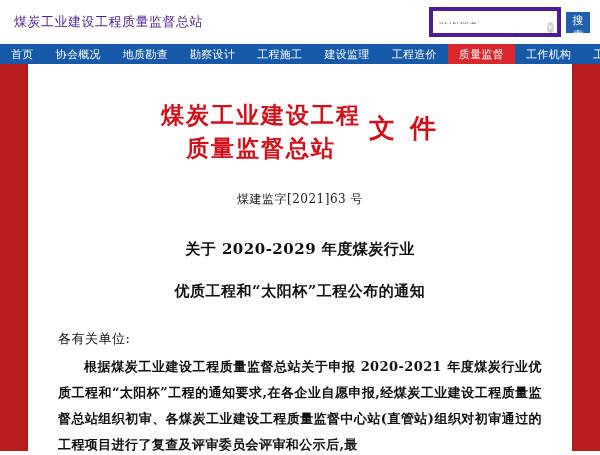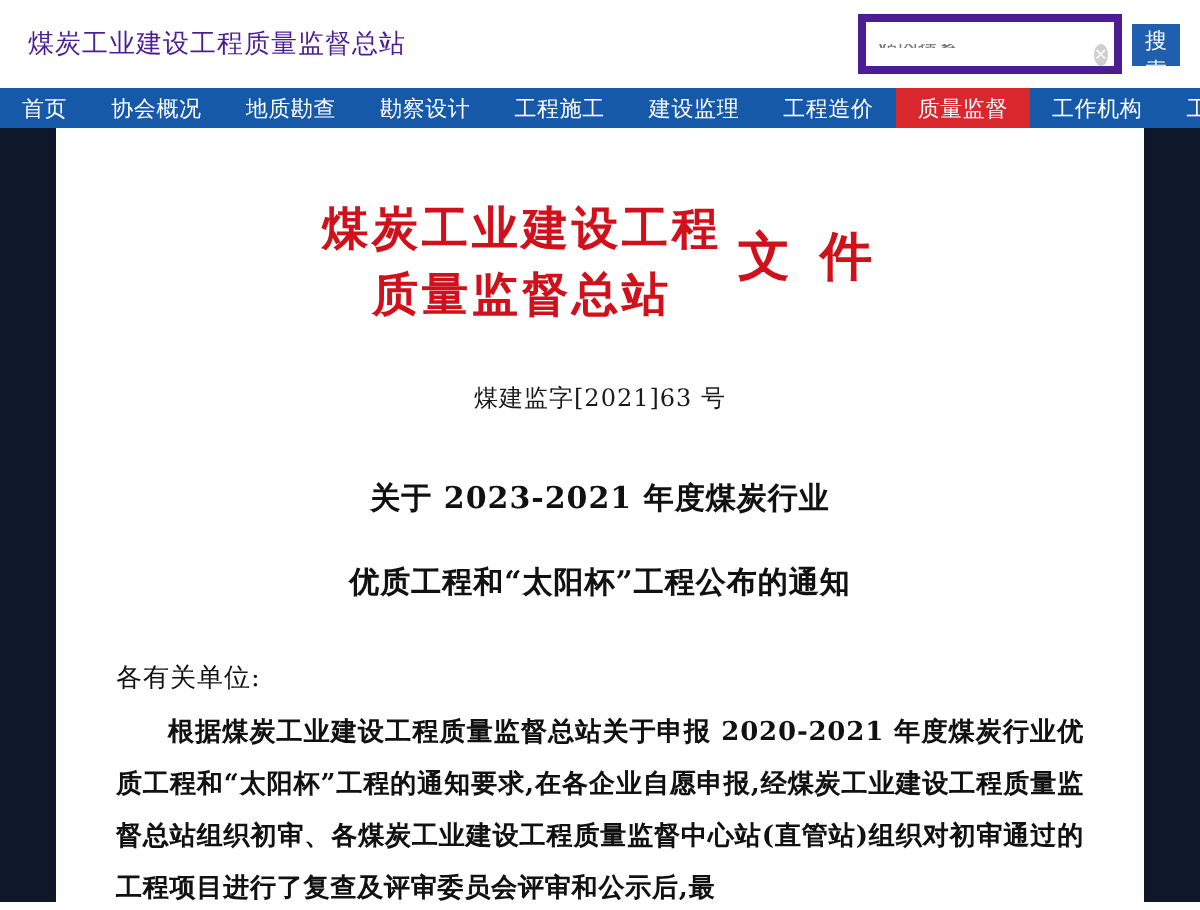--- a/index.html
+++ b/index.html
@@ -106,21 +106,21 @@
     letter-spacing: 0.3px;
   }
   .nav-item.active {
     background: #d9272e;
   }
 
   
   .page {
     position: relative;
     height: calc(455px - 44px - 24px);
-    background: #0f172a;
+    background: #b91c1c;
     padding: 0;
     overflow: hidden;
   }
   .sheet {
     position: absolute;
     left: 28px;
     right: 28px;
     top: 0;
     bottom: 0;
     background: #ffffff;
@@ -224,20 +224,20 @@
     <div class="doc-head">
       <div>
         <div class="doc-head-title">煤炭工业建设工程</div>
         <div class="doc-head-title">质量监督总站</div>
       </div>
       <div class="doc-head-wen">文 件</div>
     </div>
 
     <div class="doc-no">煤建监字[2021]63 号</div>
 
-    <div class="doc-title">关于 2023-2021 年度煤炭行业</div>
+    <div class="doc-title">关于 2020-2029 年度煤炭行业</div>
     <div class="doc-title" style="margin-top:12px">优质工程和“太阳杯”工程公布的通知</div>
 
     <div class="doc-salutation">各有关单位:</div>
     <div class="doc-para">根据煤炭工业建设工程质量监督总站关于申报 2020-2021 年度煤炭行业优质工程和“太阳杯”工程的通知要求,在各企业自愿申报,经煤炭工业建设工程质量监督总站组织初审、各煤炭工业建设工程质量监督中心站(直管站)组织对初审通过的工程项目进行了复查及评审委员会评审和公示后,最</div>
 
   </div>
 </div>
 
 </body></html>

